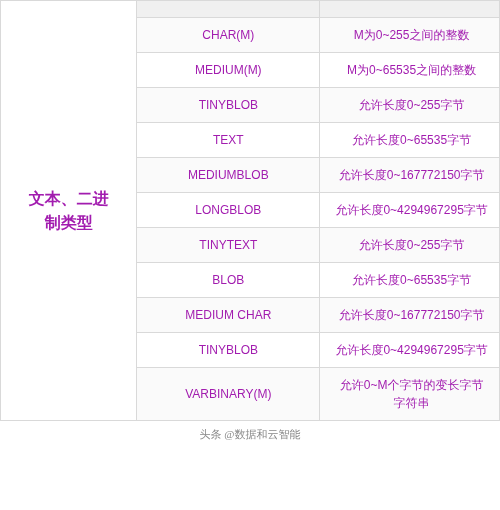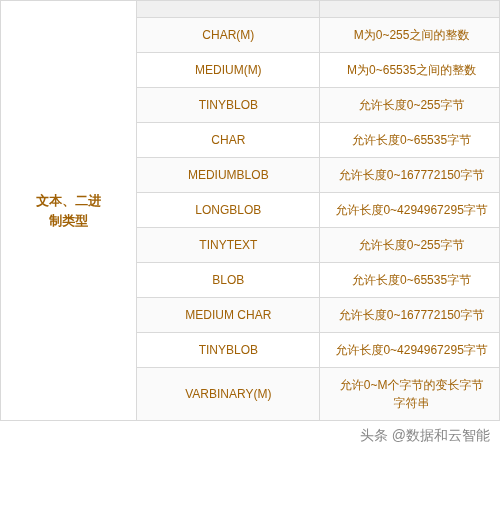--- a/index.html
+++ b/index.html
@@ -12,21 +12,21 @@
     }
     table {
       width: 100%;
       border-collapse: collapse;
     }
     th, td {
       border: 1px solid #d9d9d9;
       padding: 8px 10px;
       vertical-align: middle;
       line-height: 1.5;
-      color: #a16207;
+      color: #a21caf;
     }
     th {
       background: #f5f5f5;
       font-weight: bold;
       font-size: 12px;
       text-align: center;
     }
     td:first-child {
       text-align: center;
       width: 80px;
@@ -46,56 +46,57 @@
     tr:nth-child(even) td {
       background: #fafafa;
     }
     tr:nth-child(odd) td {
       background: #fff;
     }
     .header-row th {
       background: #f0f0f0;
     }
     .footer-note {
-      font-size: 14px;
+      font-size: 11px;
       color: #888;
-      text-align: right;
+      text-align: center;
       padding: 6px 10px;
+      font-family: Liberation Serif, serif;
     }
   </style>
 </head>
 <body>
 
 <table>
   <colgroup>
     <col style="width:80px">
     <col style="width:100px">
     <col>
   </colgroup>
   <tbody id="table-body">
   <tr class="header-row">
-        <td rowspan="12" style="text-align: center; vertical-align: middle; font-weight: bold; font-size: 13px; background: rgb(255, 255, 255); white-space: pre-line;">文本、二进
+        <td rowspan="12" style="text-align: center; vertical-align: middle; font-weight: bold; font-size: 16px; background: rgb(255, 255, 255); white-space: pre-line;">文本、二进
 制类型</td>
         <th></th>
         <th></th>
       </tr>
       <tr>
         <td>CHAR(M)</td>
         <td>M为0~255之间的整数</td>
       </tr>
       <tr>
         <td>MEDIUM(M)</td>
         <td>M为0~65535之间的整数</td>
       </tr>
       <tr>
         <td>TINYBLOB</td>
         <td>允许长度0~255字节</td>
       </tr>
       <tr>
-        <td>CHAR</td>
+        <td>TEXT</td>
         <td>允许长度0~65535字节</td>
       </tr>
       <tr>
         <td>MEDIUMBLOB</td>
         <td>允许长度0~167772150字节</td>
       </tr>
       <tr>
         <td>LONGBLOB</td>
         <td>允许长度0~4294967295字节</td>
       </tr>

